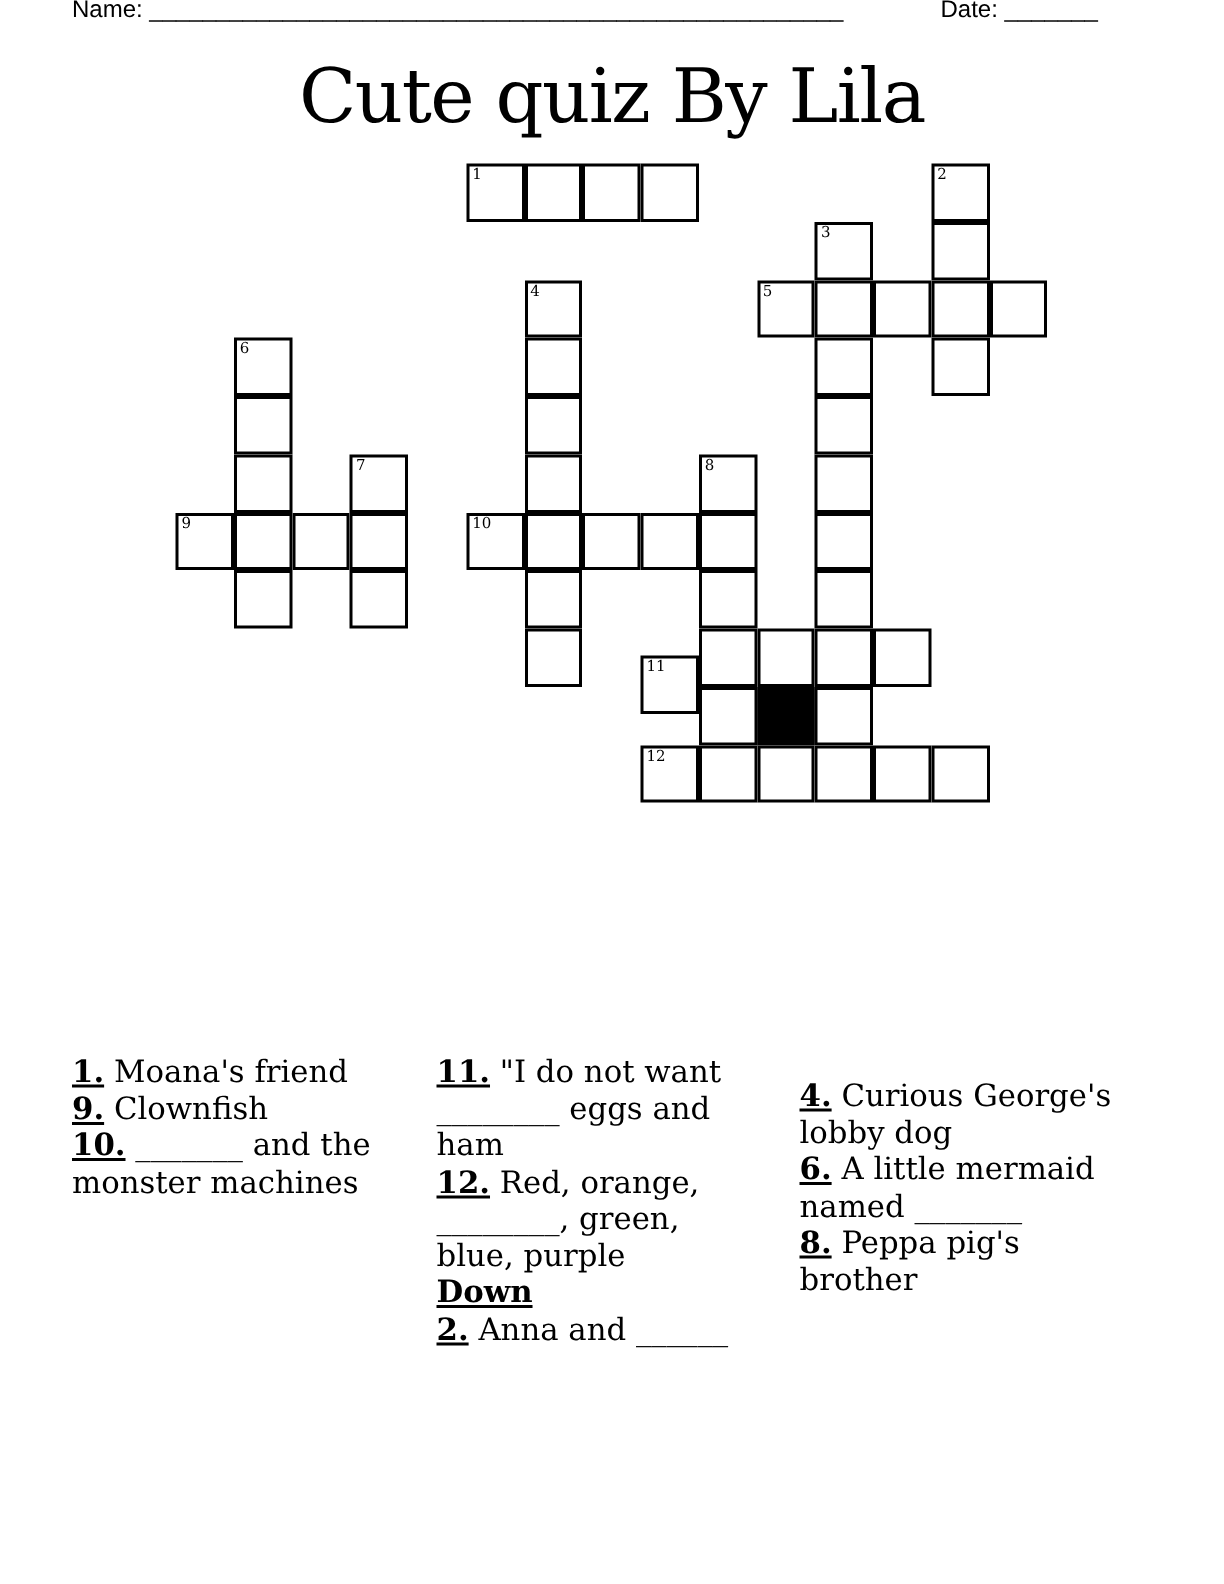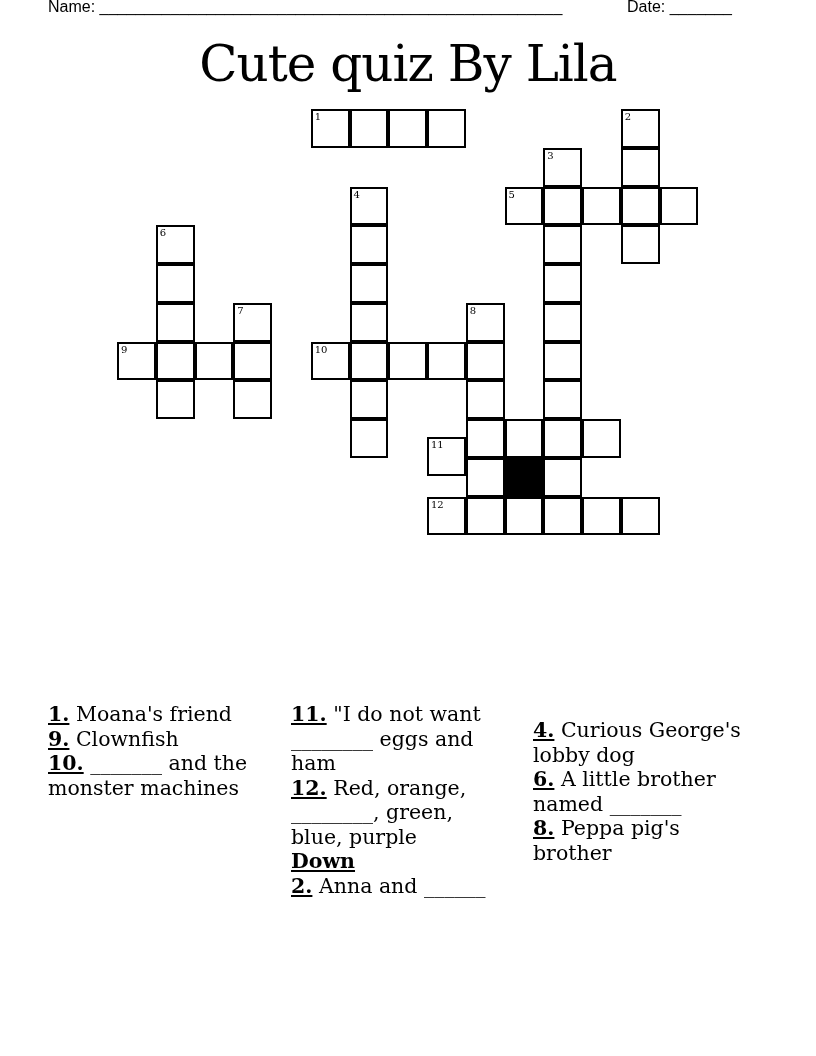--- a/index.html
+++ b/index.html
@@ -113,15 +113,15 @@
 
 <div class="col" style="left:291px;">
   <p class="clue"><b>11.</b> <span>"I do not want ________ eggs and ham</span></p>
   <p class="clue"><b>12.</b> <span>Red, orange, ________, green, blue, purple</span></p>
   <h3>Down</h3>
   <p class="clue"><b>2.</b> <span>Anna and ______</span></p>
 </div>
 
 <div class="col" style="left:533px; width:215px;margin-top:16px;">
   <p class="clue"><b>4.</b> <span>Curious George's lobby dog</span></p>
-  <p class="clue"><b>6.</b> <span>A little brother named _______</span></p>
+  <p class="clue"><b>6.</b> <span>A little mermaid named _______</span></p>
   <p class="clue"><b>8.</b> <span>Peppa pig's brother</span></p>
 </div>
 
 </body></html>

